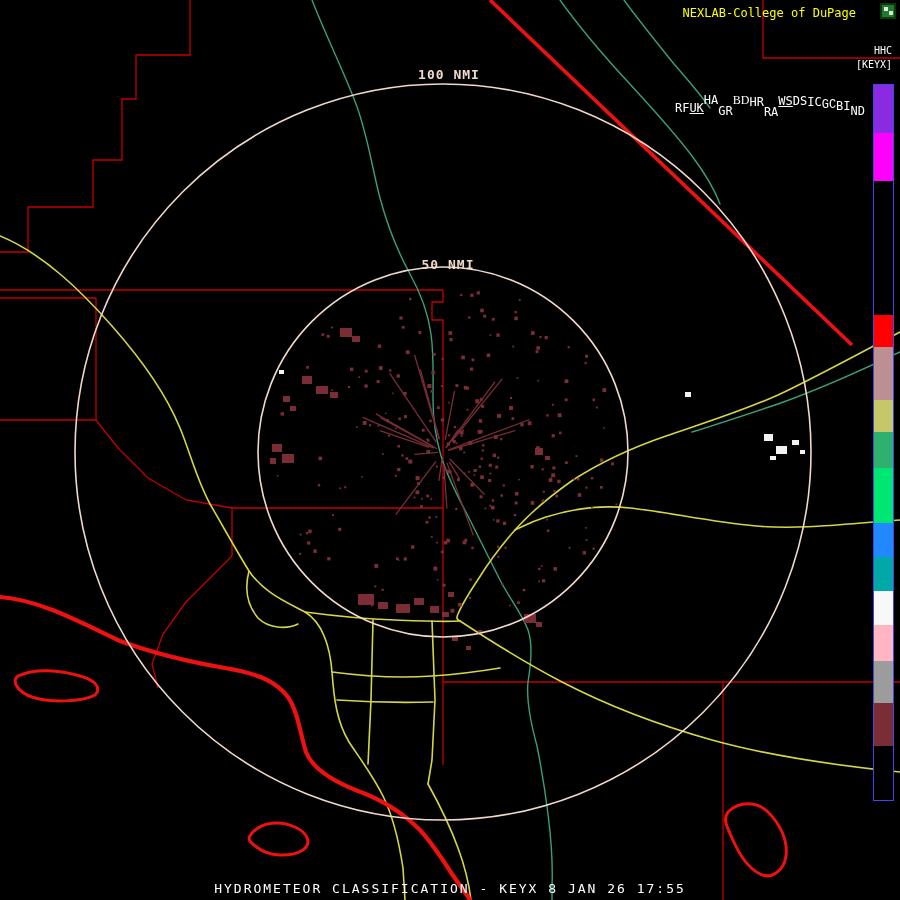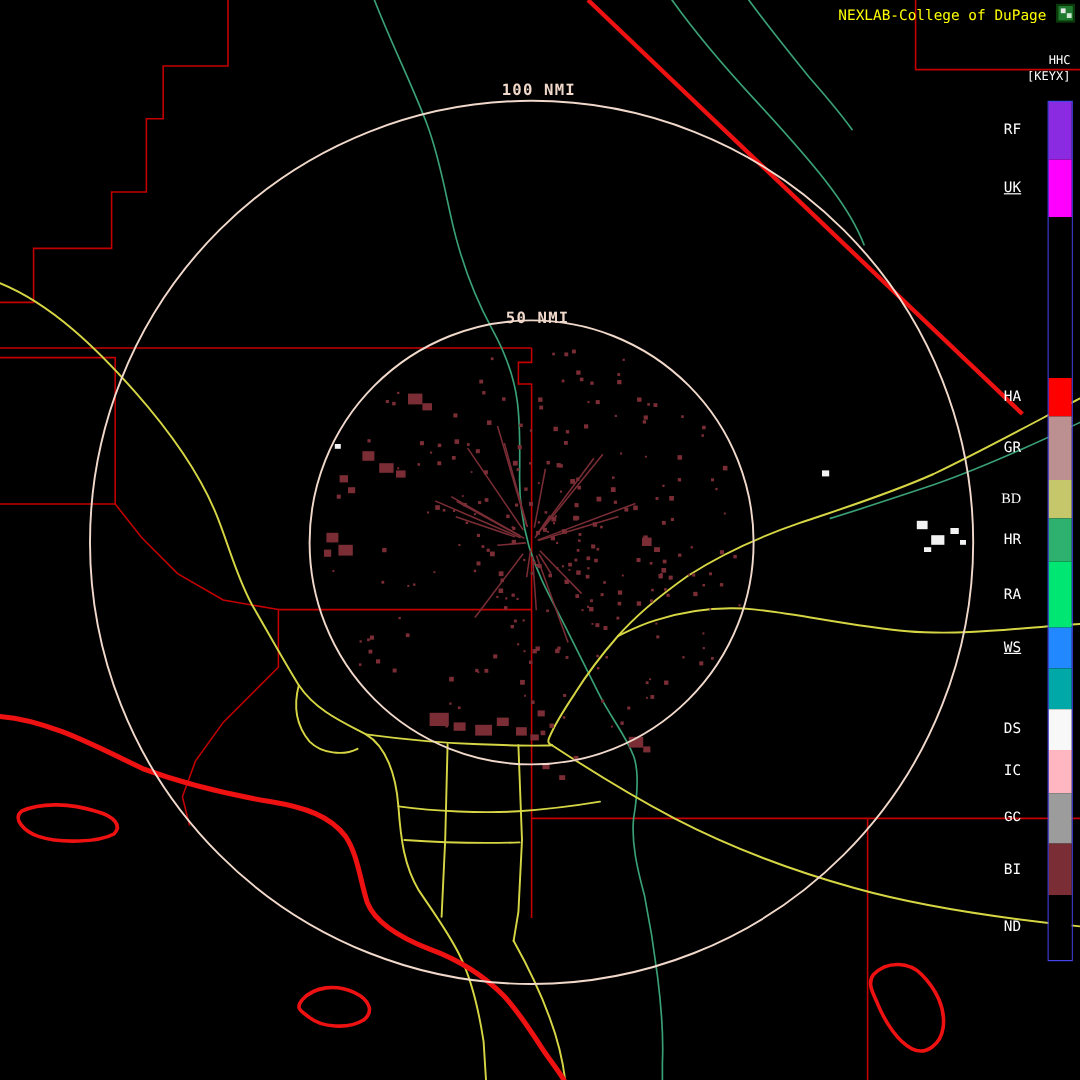--- a/index.html
+++ b/index.html
@@ -24,28 +24,28 @@
   .coast{stroke:var(--state-coast);stroke-width:4.2;fill:none;stroke-linejoin:round;stroke-linecap:round;}
   .island{stroke:var(--state-coast);stroke-width:3;fill:none;stroke-linejoin:round;}
   .hwy{stroke:var(--highway);stroke-width:1.6;fill:none;stroke-linecap:round;}
   .river{stroke:var(--river);stroke-width:1.4;fill:none;stroke-linecap:round;}
   .ring{stroke:var(--ring);stroke-width:1.6;fill:none;}
   .ringlabel{fill:var(--ring);font:bold 13px "DejaVu Sans Mono",monospace;letter-spacing:1px;}
   .echo{fill:var(--echo-bio);}
   .echo-spoke{stroke:var(--echo-bio);stroke-width:1.3;}
   .echo-snow{fill:var(--echo-snow);}
 
-  .credit{position:absolute;top:6px;right:28px;color:var(--credit);
+  .credit{position:absolute;top:6px;right:44px;color:var(--credit);
           font-size:12px;letter-spacing:0px;white-space:nowrap;text-align:center;}
   .site-icon{position:absolute;top:3px;right:4px;width:16px;height:16px;}
 
   .legend{position:absolute;top:44px;right:6px;width:60px;color:var(--text);}
   .legend-header{text-align:right;font-size:10px;line-height:14px;margin-bottom:12px;padding-right:2px;}
   .legend-body{display:flex;justify-content:flex-end;}
-  .legend-labels{display:flex;flex-direction:column;margin-right:22px;}
+  .legend-labels{display:flex;flex-direction:row;margin-right:8px;}
   .legend-label{display:flex;align-items:center;justify-content:flex-end;
                 font-size:12px;color:var(--text);}
   .legend-swatches{display:flex;flex-direction:column;border:1px solid var(--legend-border);}
   .legend-swatch{width:19px;}
 
   .footer-title{position:absolute;bottom:4px;left:0;width:100%;text-align:center;
                 color:var(--text);font-size:13px;letter-spacing:2px;white-space:nowrap;}
 </style>
 </head>
 <body>
@@ -467,14 +467,15 @@
           <div class="legend-swatch" style="height: 34px; background: rgb(0, 168, 168);"></div>
           <div class="legend-swatch" style="height: 34px; background: rgb(248, 248, 248);"></div>
           <div class="legend-swatch" style="height: 36px; background: rgb(255, 182, 193);"></div>
           <div class="legend-swatch" style="height: 42px; background: rgb(156, 156, 156);"></div>
           <div class="legend-swatch" style="height: 43px; background: rgb(122, 45, 53);"></div>
           <div class="legend-swatch" style="height: 54px; background: rgb(0, 0, 0);"></div>
         </div>
     </div>
   </div>
 
+  <div class="footer-title">HYDROMETEOR CLASSIFICATION - KEYX 8 JAN 26 17:55</div>
 
 </div>
 
 </body></html>

